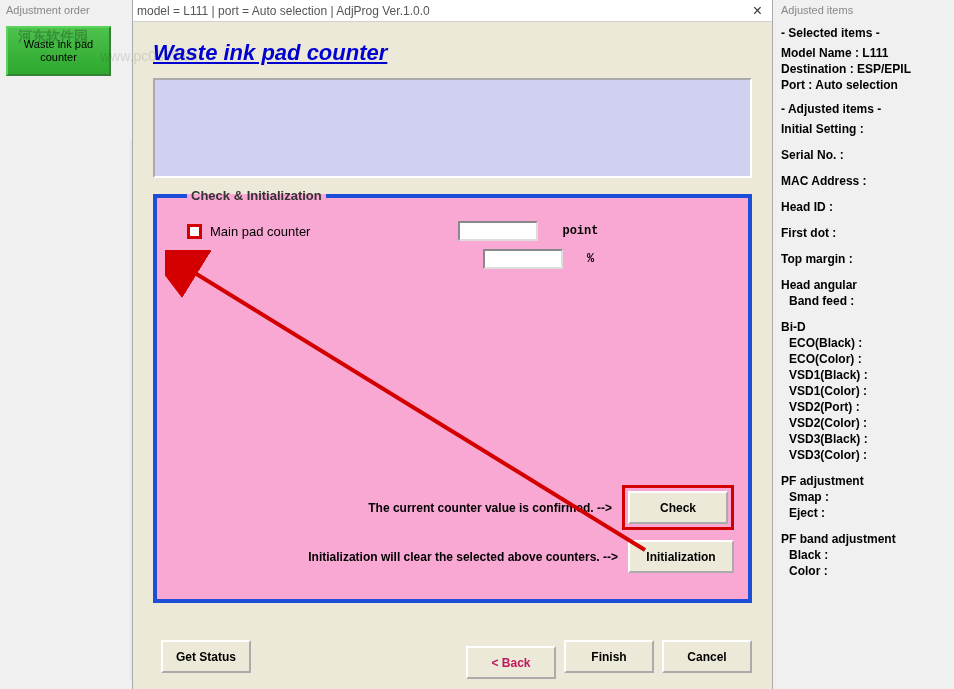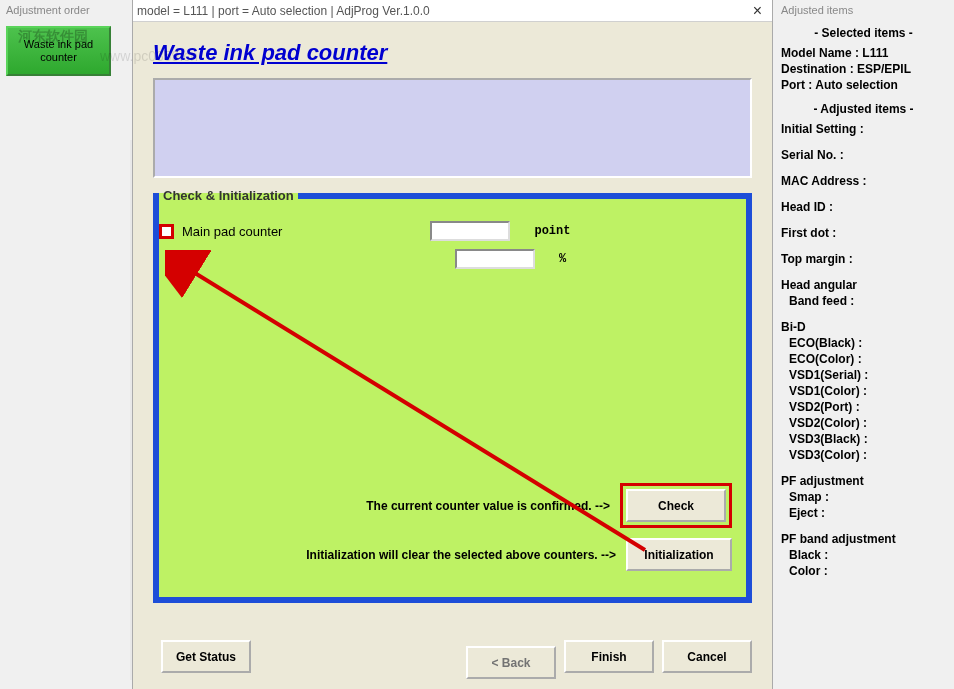--- a/index.html
+++ b/index.html
@@ -99,25 +99,25 @@
 }
 .log-box {
   width: 100%;
   height: 100px;
   background: #d0d0f0;
   border: 2px inset #fff;
   margin-bottom: 10px;
   overflow-y: scroll;
 }
 fieldset.chkinit {
-  border: 6px solid #1d4ed8;
-  padding: 18px 14px 14px 0;
+  border: 4px solid #1d4ed8;
+  padding: 18px 14px 14px 30px;
   height: 415px;
   position: relative;
-  background: #bef264;
+  background: #f9a8d4;
 }
 fieldset.chkinit legend {
   font-weight: bold;
   color: #333;
   font-size: 13px;
   padding: 0 4px;
 }
 .row {
   display: flex;
   align-items: center;
@@ -158,21 +158,21 @@
 }
 .win-btn {
   min-width: 100px;
   height: 33px;
   background: #ece9d8;
   border: 2px outset #fff;
   font-size: 12px;
   font-weight: bold;
   cursor: pointer;
 }
-.win-btn.disabled { color: #737373; margin-top: 12px; }
+.win-btn.disabled { color: #be185d; margin-top: 12px; }
 .check-highlight {
   border: 3px solid #d40000;
   padding: 3px;
 }
 .nav-bar {
   position: absolute;
   bottom: 10px;
   left: 20px;
   right: 20px;
   display: flex;
@@ -202,21 +202,21 @@
   overflow: hidden;
 }
 .right-header {
   color: #888;
   font-size: 11px;
   margin-bottom: 8px;
 }
 .right-panel .bold { font-weight: bold; }
 .right-panel .line { margin: 2px 0; white-space: nowrap; }
 .right-panel .indent { padding-left: 8px; }
-.right-panel .section { margin: 10px 0 6px 0; font-weight: bold; text-align: center; }
+.right-panel .section { margin: 10px 0 6px 0; font-weight: bold; }
 .scrollbar-mock {
   position: absolute;
   left: 130px;
   top: 140px;
   width: 16px;
   height: 540px;
   background: #e8e8e8;
 }
 </style>
 </head>
@@ -302,21 +302,21 @@
   <div class="line bold" style="margin-top:12px">Serial No. :</div>
   <div class="line bold" style="margin-top:12px">MAC Address :</div>
   <div class="line bold" style="margin-top:12px">Head ID :</div>
   <div class="line bold" style="margin-top:12px">First dot :</div>
   <div class="line bold" style="margin-top:12px">Top margin :</div>
   <div class="line bold" style="margin-top:12px">Head angular</div>
   <div class="line bold indent">Band feed :</div>
   <div class="line bold" style="margin-top:12px">Bi-D</div>
   <div class="line bold indent">ECO(Black)  :</div>
   <div class="line bold indent">ECO(Color)  :</div>
-  <div class="line bold indent">VSD1(Serial) :</div>
+  <div class="line bold indent">VSD1(Black) :</div>
   <div class="line bold indent">VSD1(Color) :</div>
   <div class="line bold indent">VSD2(Port) :</div>
   <div class="line bold indent">VSD2(Color) :</div>
   <div class="line bold indent">VSD3(Black) :</div>
   <div class="line bold indent">VSD3(Color) :</div>
   <div class="line bold" style="margin-top:12px">PF adjustment</div>
   <div class="line bold indent">Smap :</div>
   <div class="line bold indent">Eject :</div>
   <div class="line bold" style="margin-top:12px">PF band adjustment</div>
   <div class="line bold indent">Black :</div>

